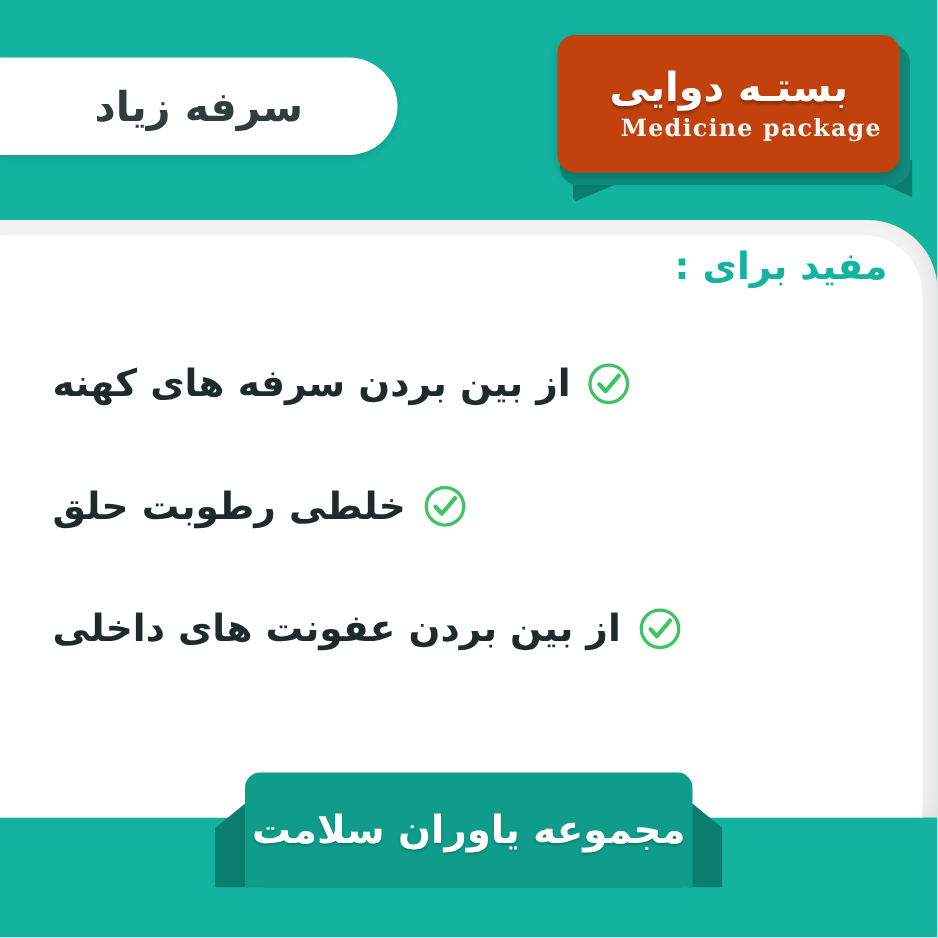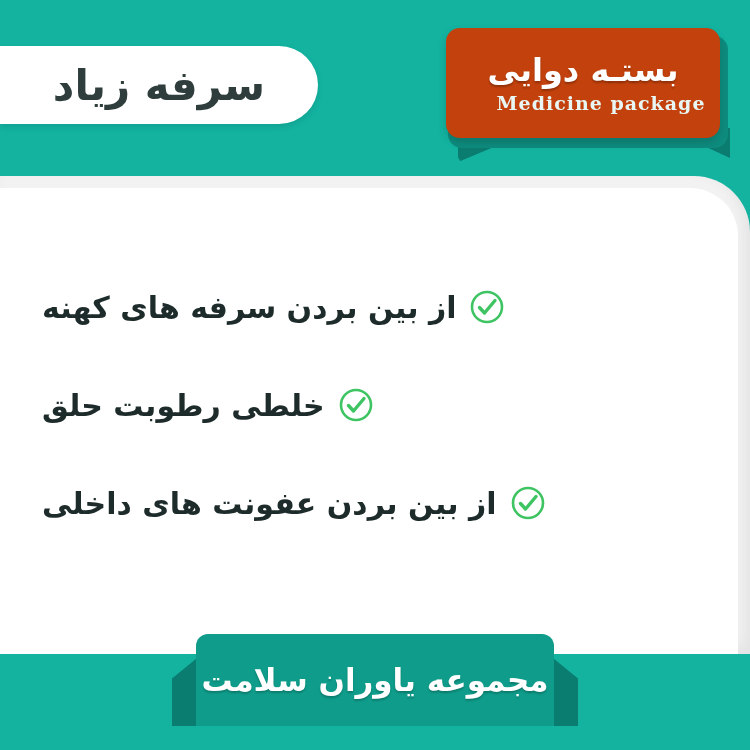--- a/index.html
+++ b/index.html
@@ -52,21 +52,21 @@
     height: 78px;
     background: #ffffff;
     border-top-right-radius: 39px;
     border-bottom-right-radius: 39px;
     display: flex;
     align-items: center;
     justify-content: center;
     box-shadow: 0 3px 6px rgba(0,0,0,0.10);
   }
   .title-tag .txt {
-    font-size: 42px;
+    font-size: 33px;
     font-weight: bold;
     color: #2f3e3c;
     letter-spacing: 0px;
     direction: rtl;
   }
 
   
   .ribbon {
     position: absolute;
     right: 16px;
@@ -176,21 +176,21 @@
     font-weight: bold;
     color: #1d2b2a;
     direction: rtl;
     white-space: nowrap;
   }
 
   
   .footer-wrap {
     position: absolute;
     left: 0;
-    bottom: 0;
+    bottom: 16px;
     width: 750px;
     height: 120px;
   }
   .footer-shadow {
     position: absolute;
     left: 212px;
     top: 12px;
     width: 334px;
     height: 84px;
     background: #0b7c70;
@@ -252,20 +252,21 @@
   <div class="ribbon">
     <div class="ribbon-tail-left"></div>
     <div class="ribbon-tail-right"></div>
     <div class="ribbon-shadow"></div>
     <div class="ribbon-body">
       <div class="ribbon-title">بستـه دوایی</div>
       <div class="ribbon-sub">Medicine package</div>
     </div>
   </div>
 
+  <div class="section-head">مفید برای :</div>
 
   <div class="benefits">
 
     <div class="benefit">
       <span class="check">
         <svg width="34" height="34" viewBox="0 0 34 34" aria-hidden="true">
           <circle cx="17" cy="17" r="15" fill="none" stroke="#3fc463" stroke-width="2.6"></circle>
           <path d="M9.5 17.5 L14.5 23 L25 10.5" fill="none" stroke="#3fc463" stroke-width="3.4" stroke-linecap="round" stroke-linejoin="round"></path>
         </svg>
       </span>

